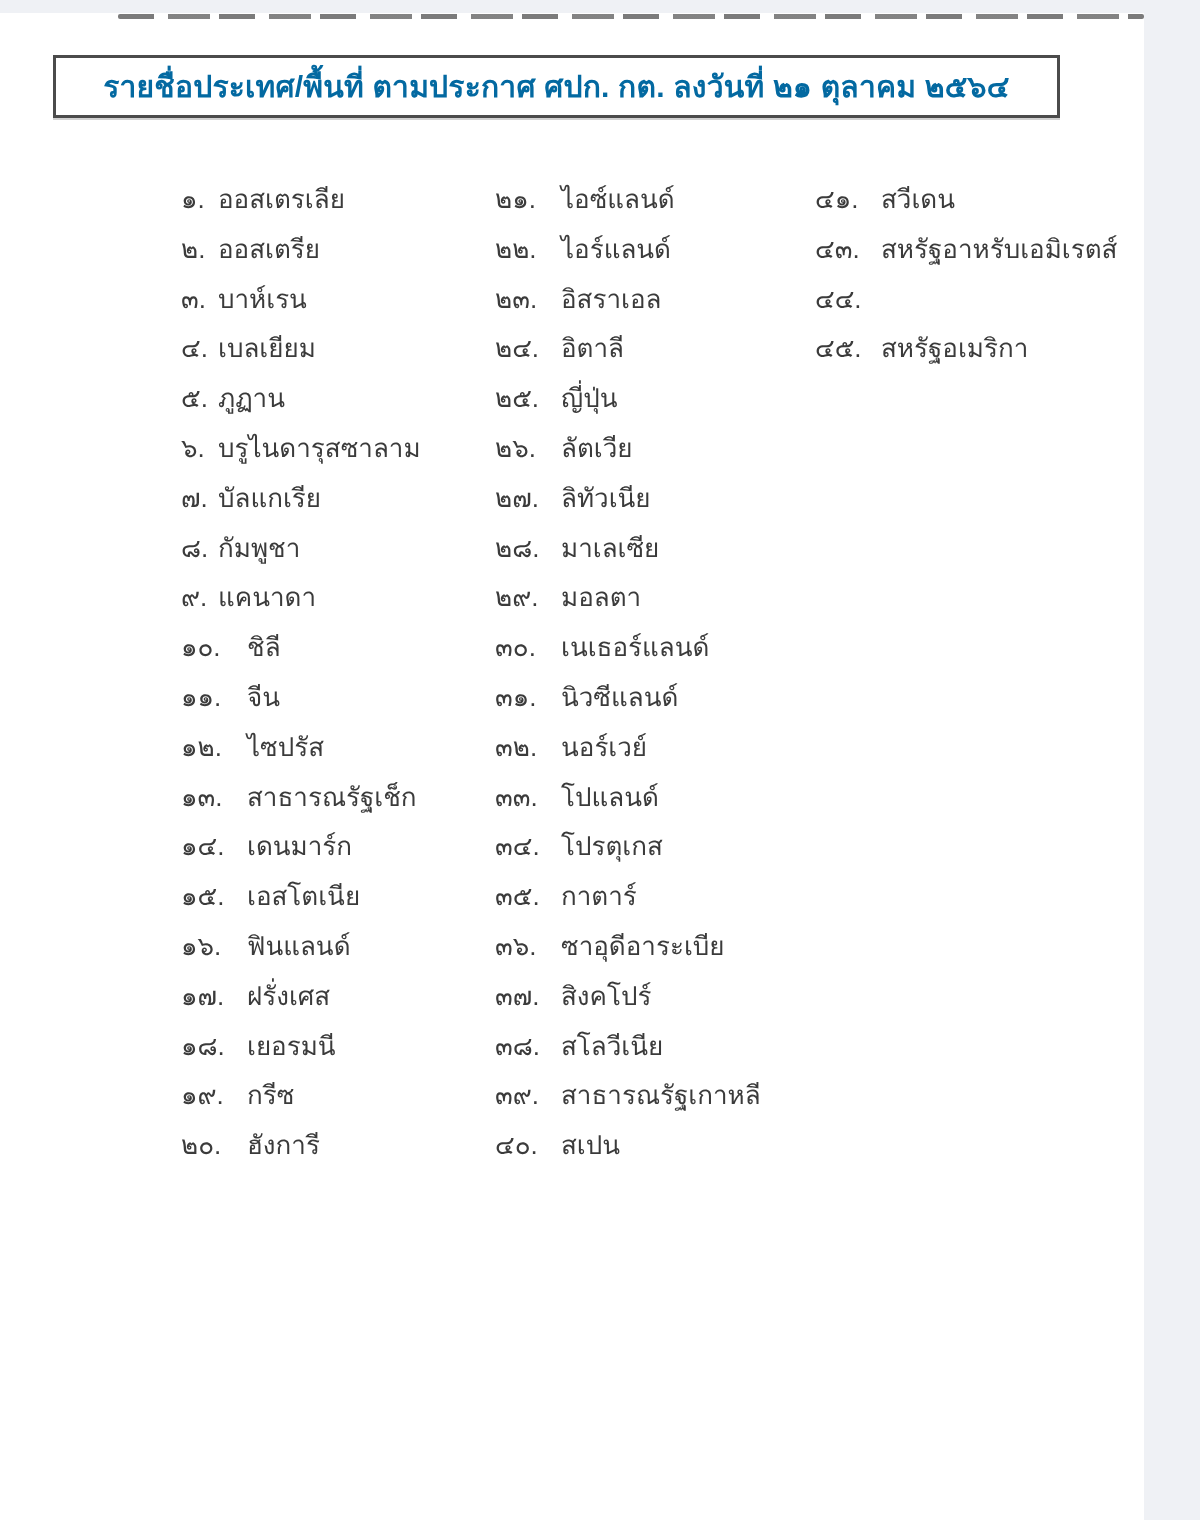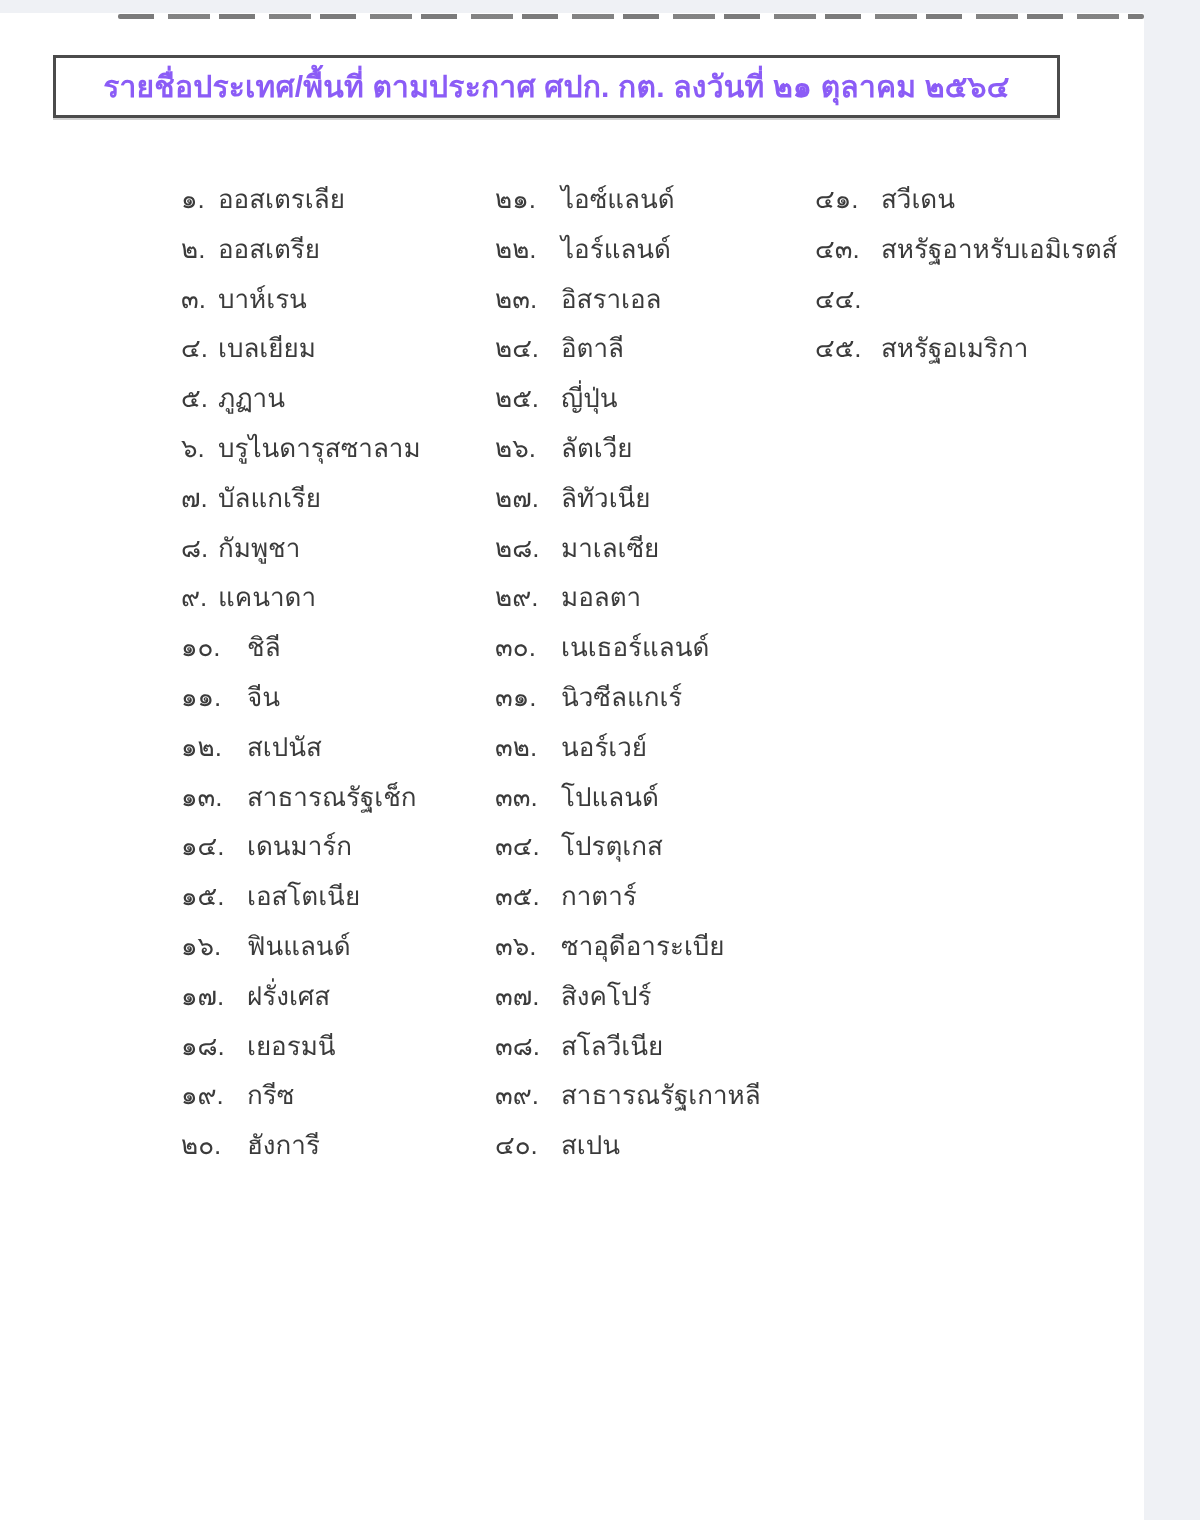--- a/index.html
+++ b/index.html
@@ -46,21 +46,21 @@
     background: #ffffff;
     display: flex;
     align-items: center;
     justify-content: center;
     box-shadow: 0 2px 0 rgba(0,0,0,0.18);
   }
   .title-box h1 {
     margin: 0;
     font-size: 30px;
     font-weight: bold;
-    color: #8b5cf6;
+    color: #0369a1;
     letter-spacing: 0.2px;
     white-space: nowrap;
   }
   .list-area {
     position: absolute;
     left: 0; top: 175px;
     width: 1200px; height: 1100px;
   }
   .col {
     position: absolute;
@@ -141,21 +141,21 @@
       <div class="row">
         <span class="num">๑๐.</span>
         <span class="name">ชิลี</span>
       </div>
       <div class="row">
         <span class="num">๑๑.</span>
         <span class="name">จีน</span>
       </div>
       <div class="row">
         <span class="num">๑๒.</span>
-        <span class="name">สเปนัส</span>
+        <span class="name">ไซปรัส</span>
       </div>
       <div class="row">
         <span class="num">๑๓.</span>
         <span class="name">สาธารณรัฐเช็ก</span>
       </div>
       <div class="row">
         <span class="num">๑๔.</span>
         <span class="name">เดนมาร์ก</span>
       </div>
       <div class="row">
@@ -219,21 +219,21 @@
       <div class="row">
         <span class="num">๒๙.</span>
         <span class="name">มอลตา</span>
       </div>
       <div class="row">
         <span class="num">๓๐.</span>
         <span class="name">เนเธอร์แลนด์</span>
       </div>
       <div class="row">
         <span class="num">๓๑.</span>
-        <span class="name">นิวซีลแกเร์</span>
+        <span class="name">นิวซีแลนด์</span>
       </div>
       <div class="row">
         <span class="num">๓๒.</span>
         <span class="name">นอร์เวย์</span>
       </div>
       <div class="row">
         <span class="num">๓๓.</span>
         <span class="name">โปแลนด์</span>
       </div>
       <div class="row">

